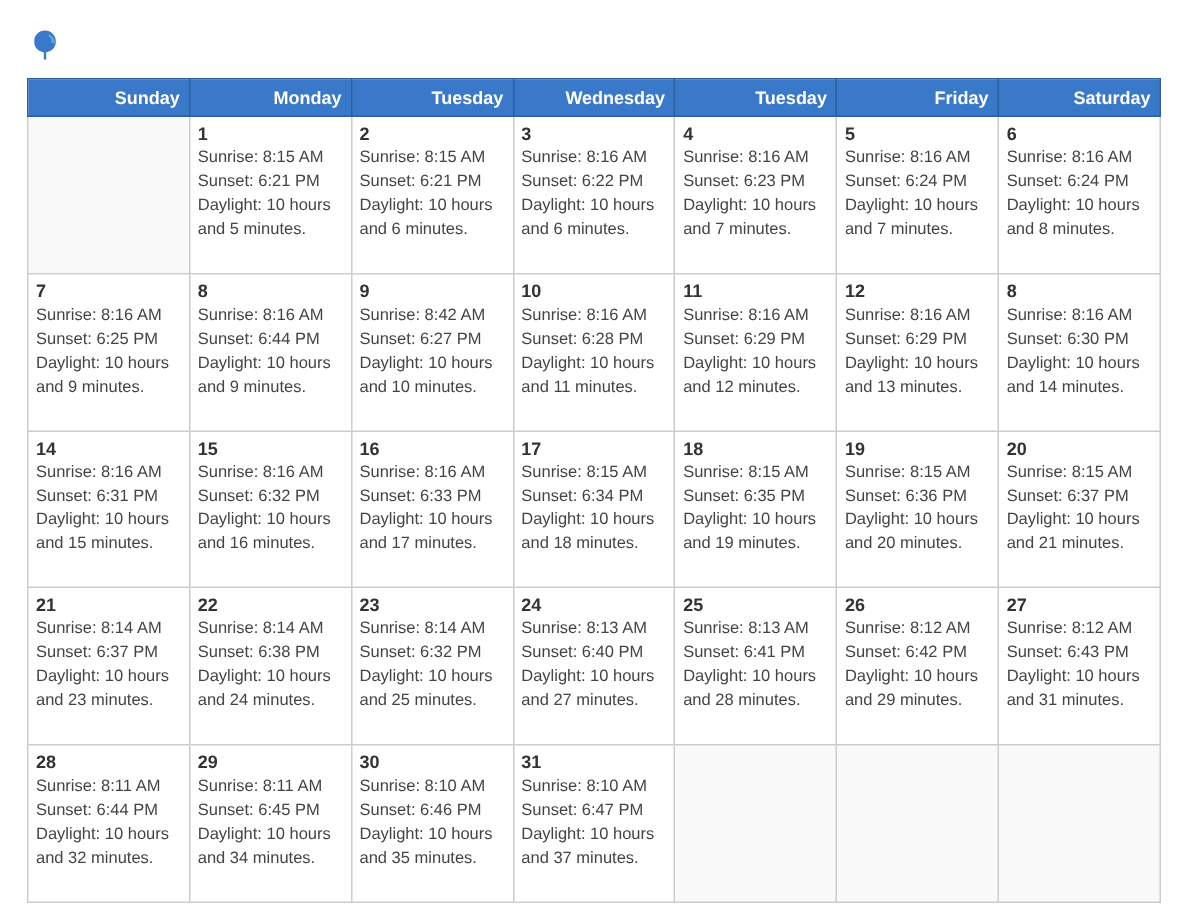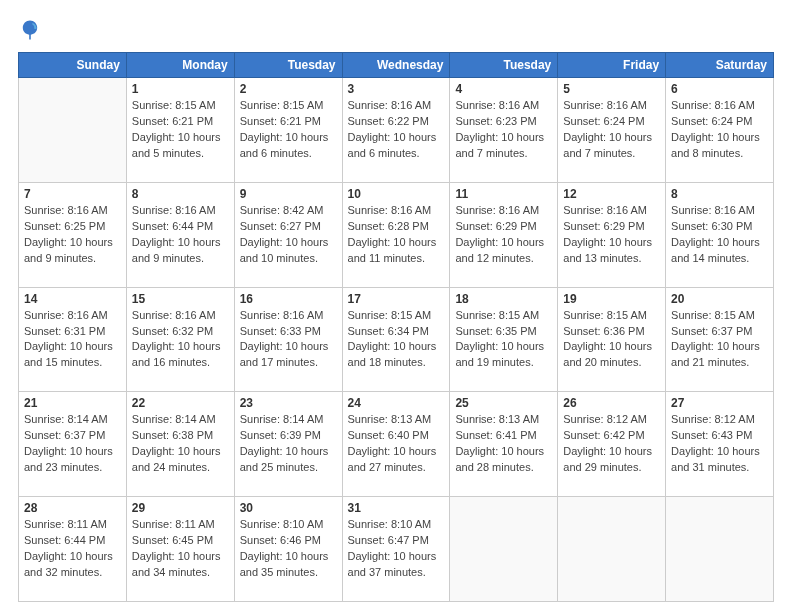--- a/index.html
+++ b/index.html
@@ -288,21 +288,21 @@
           <td>
             <div class="day-num">22</div>
             <div class="day-detail">Sunrise: 8:14 AM
 Sunset: 6:38 PM
 Daylight: 10 hours
 and 24 minutes.</div>
           </td>
           <td>
             <div class="day-num">23</div>
             <div class="day-detail">Sunrise: 8:14 AM
-Sunset: 6:39 PM
+Sunset: 6:32 PM
 Daylight: 10 hours
 and 25 minutes.</div>
           </td>
           <td>
             <div class="day-num">24</div>
             <div class="day-detail">Sunrise: 8:13 AM
 Sunset: 6:40 PM
 Daylight: 10 hours
 and 27 minutes.</div>
           </td>

